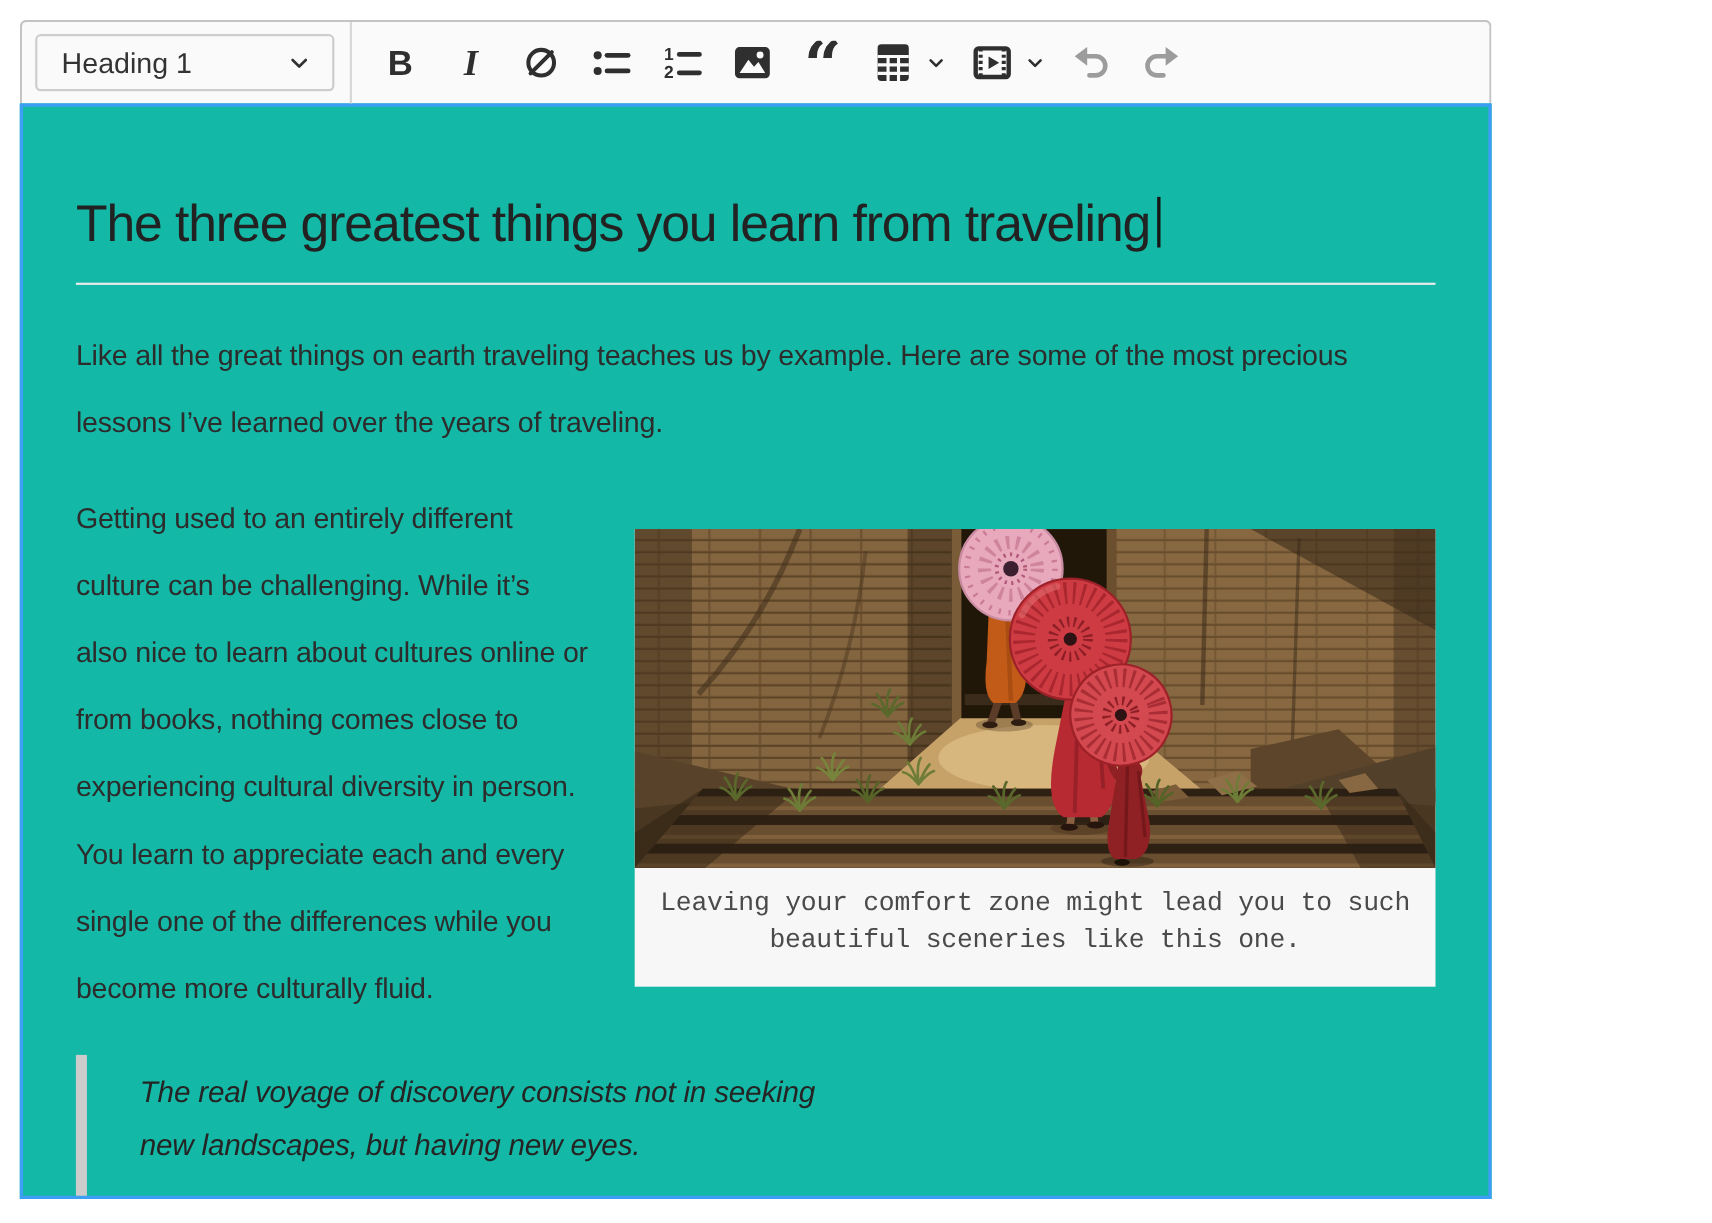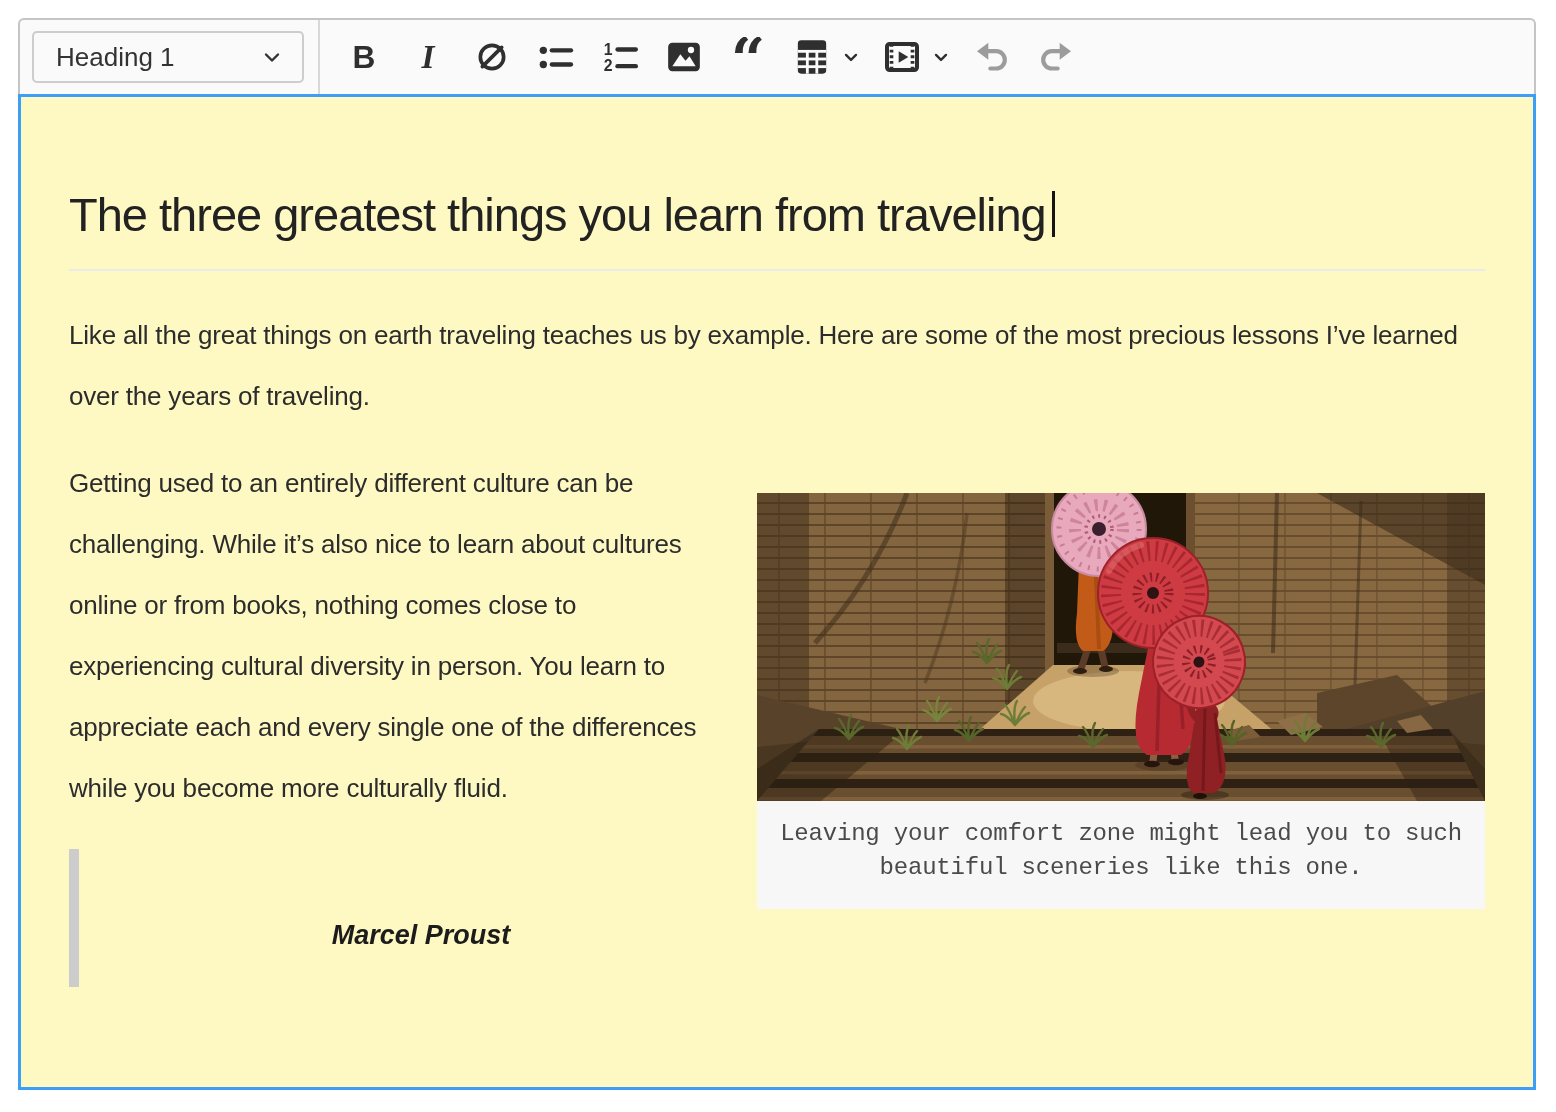--- a/index.html
+++ b/index.html
@@ -2,21 +2,21 @@
 <html><head>
 <meta charset="utf-8">
 <style>
   * { box-sizing: border-box; }
   html,body { margin:0; padding:0; background:#ffffff; }
   body {
     width:1556px; height:1112px; position:relative; overflow:hidden;
     font-family:"Liberation Sans","DejaVu Sans",sans-serif;
     -webkit-font-smoothing:antialiased;
   }
-  .editor { position:absolute; left:18px; top:18px; width:1518px; }
+  .editor { position:absolute; left:18px; top:18px; width:1338px; }
 
   
   .toolbar {
     height:76px; background:#fafafa;
     border:2px solid #c4c4c4; border-bottom:none;
     border-radius:6px 6px 0 0;
     display:flex; align-items:center; padding:0 10px;
   }
   .hd-btn {
     display:flex; align-items:center; justify-content:space-between;
@@ -37,22 +37,22 @@
   .drop-arrow {
     width:30px; height:58px; display:flex; align-items:center; justify-content:center;
     background:transparent; border:none; cursor:pointer; color:#2f2f2f;
     margin:0 4px 0 -8px; padding:0;
   }
   .drop-arrow svg { width:20px; height:20px; }
   .tgroup { display:flex; align-items:center; }
 
   
   .content {
-    background:#fef9c3; border:3px solid #3d9ef5;
-    height:996px; padding:12px 28px; overflow:hidden;
+    background:#14b8a6; border:3px solid #3d9ef5;
+    height:996px; padding:0 28px; overflow:hidden;
   }
   .doc-title {
     margin:78px 20px 0 20px; padding-bottom:26px;
     border-bottom:2px solid #eaeaea;
     font-size:47px; font-weight:400; letter-spacing:-1px; color:#222;
     line-height:1.2; white-space:nowrap;
   }
   .caret {
     display:inline-block; width:3px; height:46px; background:#151515;
     margin-left:6px; vertical-align:-6px;
@@ -337,19 +337,20 @@
             <circle cx="442" cy="169" r="5.5" fill="#2e1214"></circle>
           </g>
         </svg>
         <figcaption class="photo-caption">Leaving your comfort zone might lead you to such beautiful sceneries like this one.</figcaption>
       </figure>
 
 
       <p class="para section-body">Getting used to an entirely different culture can be challenging. While it’s also nice to learn about cultures online or from books, nothing comes close to experiencing cultural diversity in person. You learn to appreciate each and every single one of the differences while you become more culturally fluid.</p>
 
       <blockquote class="doc-quote">
+        <p class="quote-text">The real voyage of discovery consists not in seeking new landscapes, but having new eyes.</p>
         <p class="quote-author">Marcel Proust</p>
       </blockquote>
 
       <div class="clear"></div>
     </div>
   </div>
 </div>
 
 </body></html>

